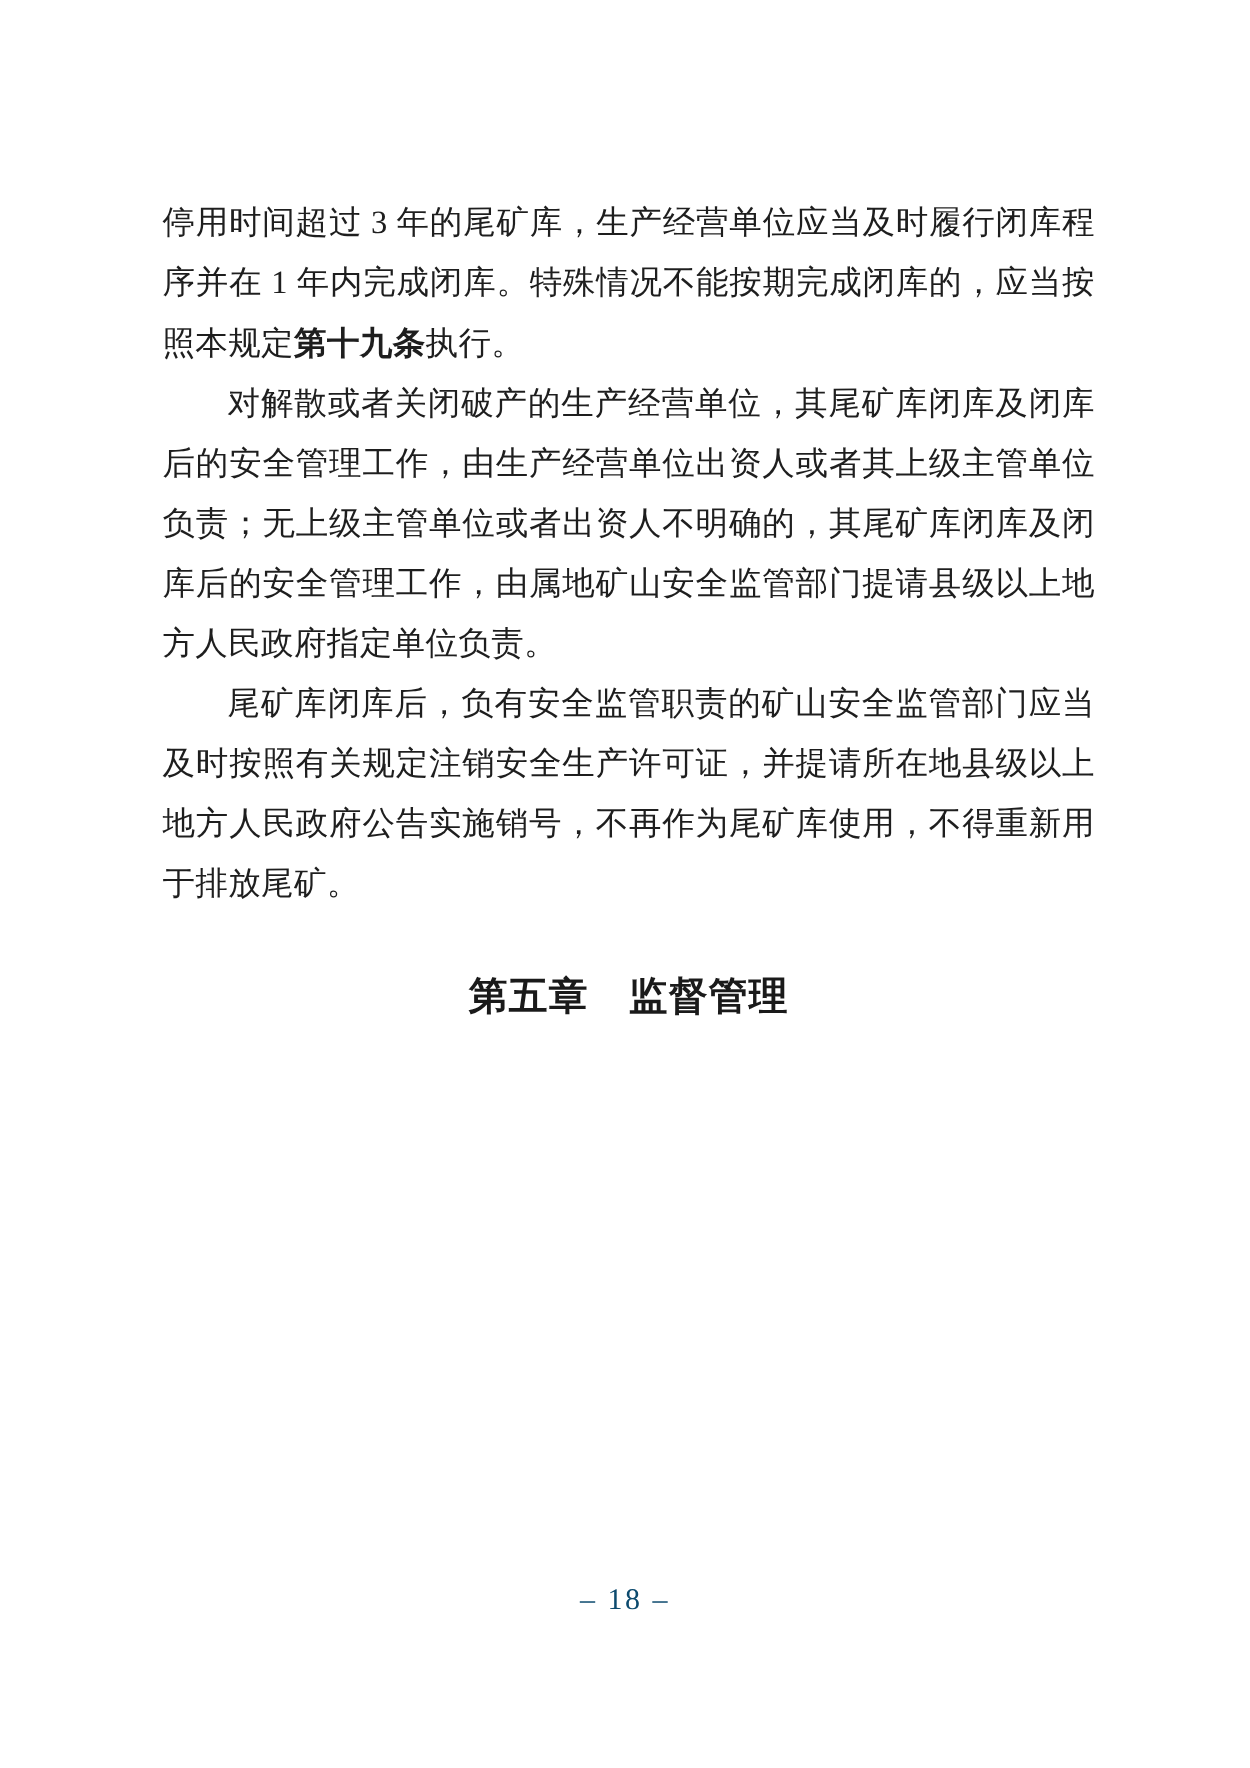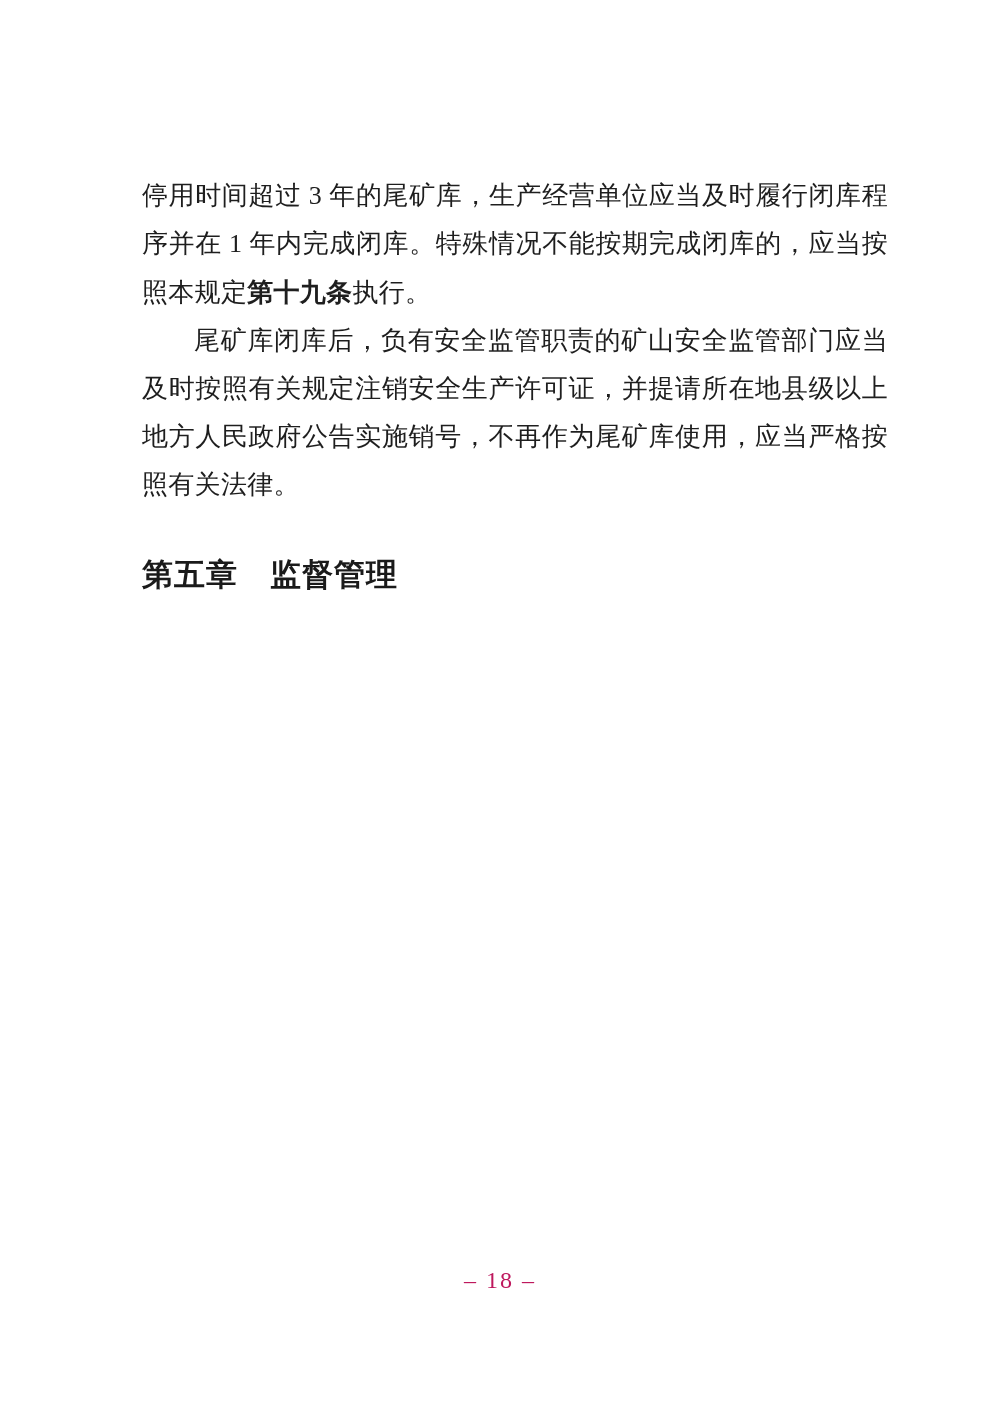--- a/index.html
+++ b/index.html
@@ -12,72 +12,73 @@
     width: 1000px;
     height: 1414px;
     background: #ffffff;
     overflow: hidden;
     font-family: "Liberation Serif", "DejaVu Serif", serif;
     color: #1e1e1e;
   }
   .content {
     position: absolute;
     left: 130px;
-    top: 172px;
+    top: 154px;
     width: 746px;
     font-size: 26px;
     line-height: 48px;
     text-align: justify;
     letter-spacing: 0.3px;
-    margin-left: 12px;
   }
   .para {
     margin: 0;
     padding: 0;
   }
   .para.indent {
     text-indent: 2em;
   }
   .term {
     font-weight: 700;
     font-family: "Liberation Sans", "DejaVu Sans", sans-serif;
   }
   .chapter-heading {
     margin: 42px 0 44px 0;
+    text-align: center;
     font-size: 31px;
     line-height: 48px;
     font-weight: 700;
     font-family: "Liberation Sans", "DejaVu Sans", sans-serif;
     color: #1a1a1a;
     letter-spacing: 1px;
   }
   .page-footer {
     position: absolute;
     top: 1262px;
     left: 0;
     width: 100%;
     text-align: center;
     font-size: 24px;
     line-height: 36px;
-    color: #be185d;
+    color: #0c4a6e;
     letter-spacing: 2px;
   }
 </style>
 </head>
 <body>
 
 <div class="page">
 
   <div class="content">
 
     <p class="para"><span>停用时间超过 3 年的尾矿库，生产经营单位应当及时履行闭库程序并在 1 年内完成闭库。特殊情况不能按期完成闭库的，应当按照本规定</span><span class="term">第十九条</span><span>执行。</span></p>
 
 
+    <p class="para indent"><span>对解散或者关闭破产的生产经营单位，其尾矿库闭库及闭库后的安全管理工作，由生产经营单位出资人或者其上级主管单位负责；无上级主管单位或者出资人不明确的，其尾矿库闭库及闭库后的安全管理工作，由属地矿山安全监管部门提请县级以上地方人民政府指定单位负责。</span></p>
 
-    <p class="para indent"><span>尾矿库闭库后，负有安全监管职责的矿山安全监管部门应当及时按照有关规定注销安全生产许可证，并提请所在地县级以上地方人民政府公告实施销号，不再作为尾矿库使用，应当严格按照有关法律。</span></p>
+    <p class="para indent"><span>尾矿库闭库后，负有安全监管职责的矿山安全监管部门应当及时按照有关规定注销安全生产许可证，并提请所在地县级以上地方人民政府公告实施销号，不再作为尾矿库使用，不得重新用于排放尾矿。</span></p>
 
     <h2 class="chapter-heading">第五章　监督管理</h2>
 
 
   </div>
 
   <div class="page-footer">– 18 –</div>
 
 </div>
 

